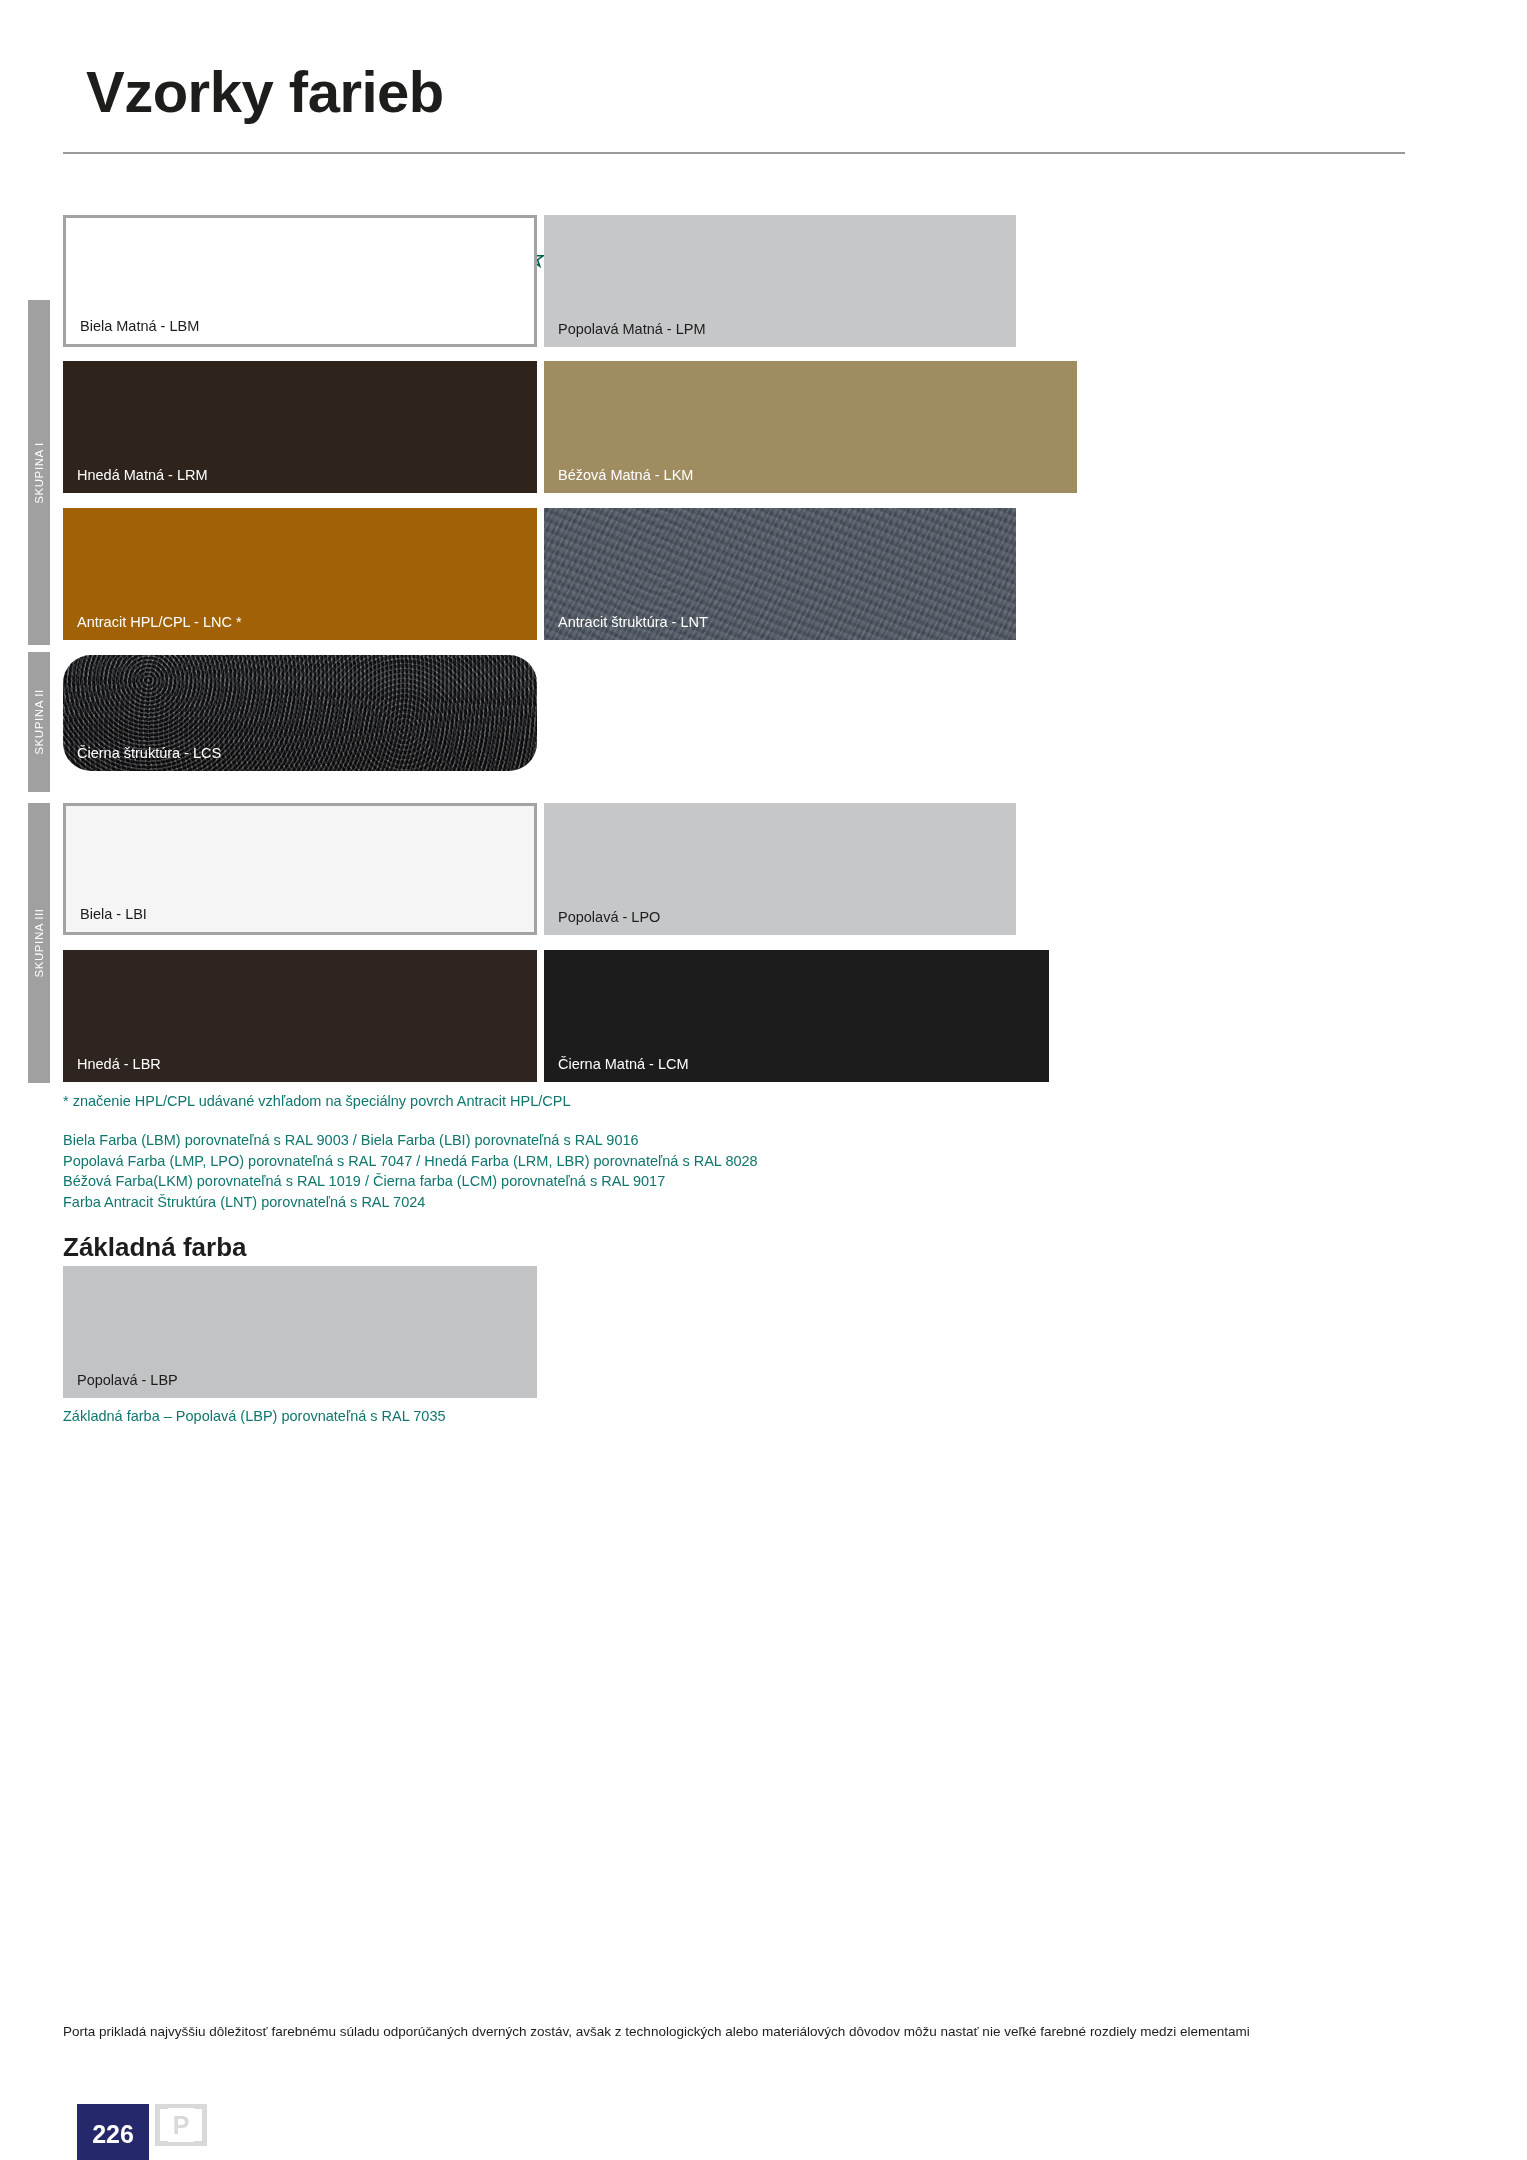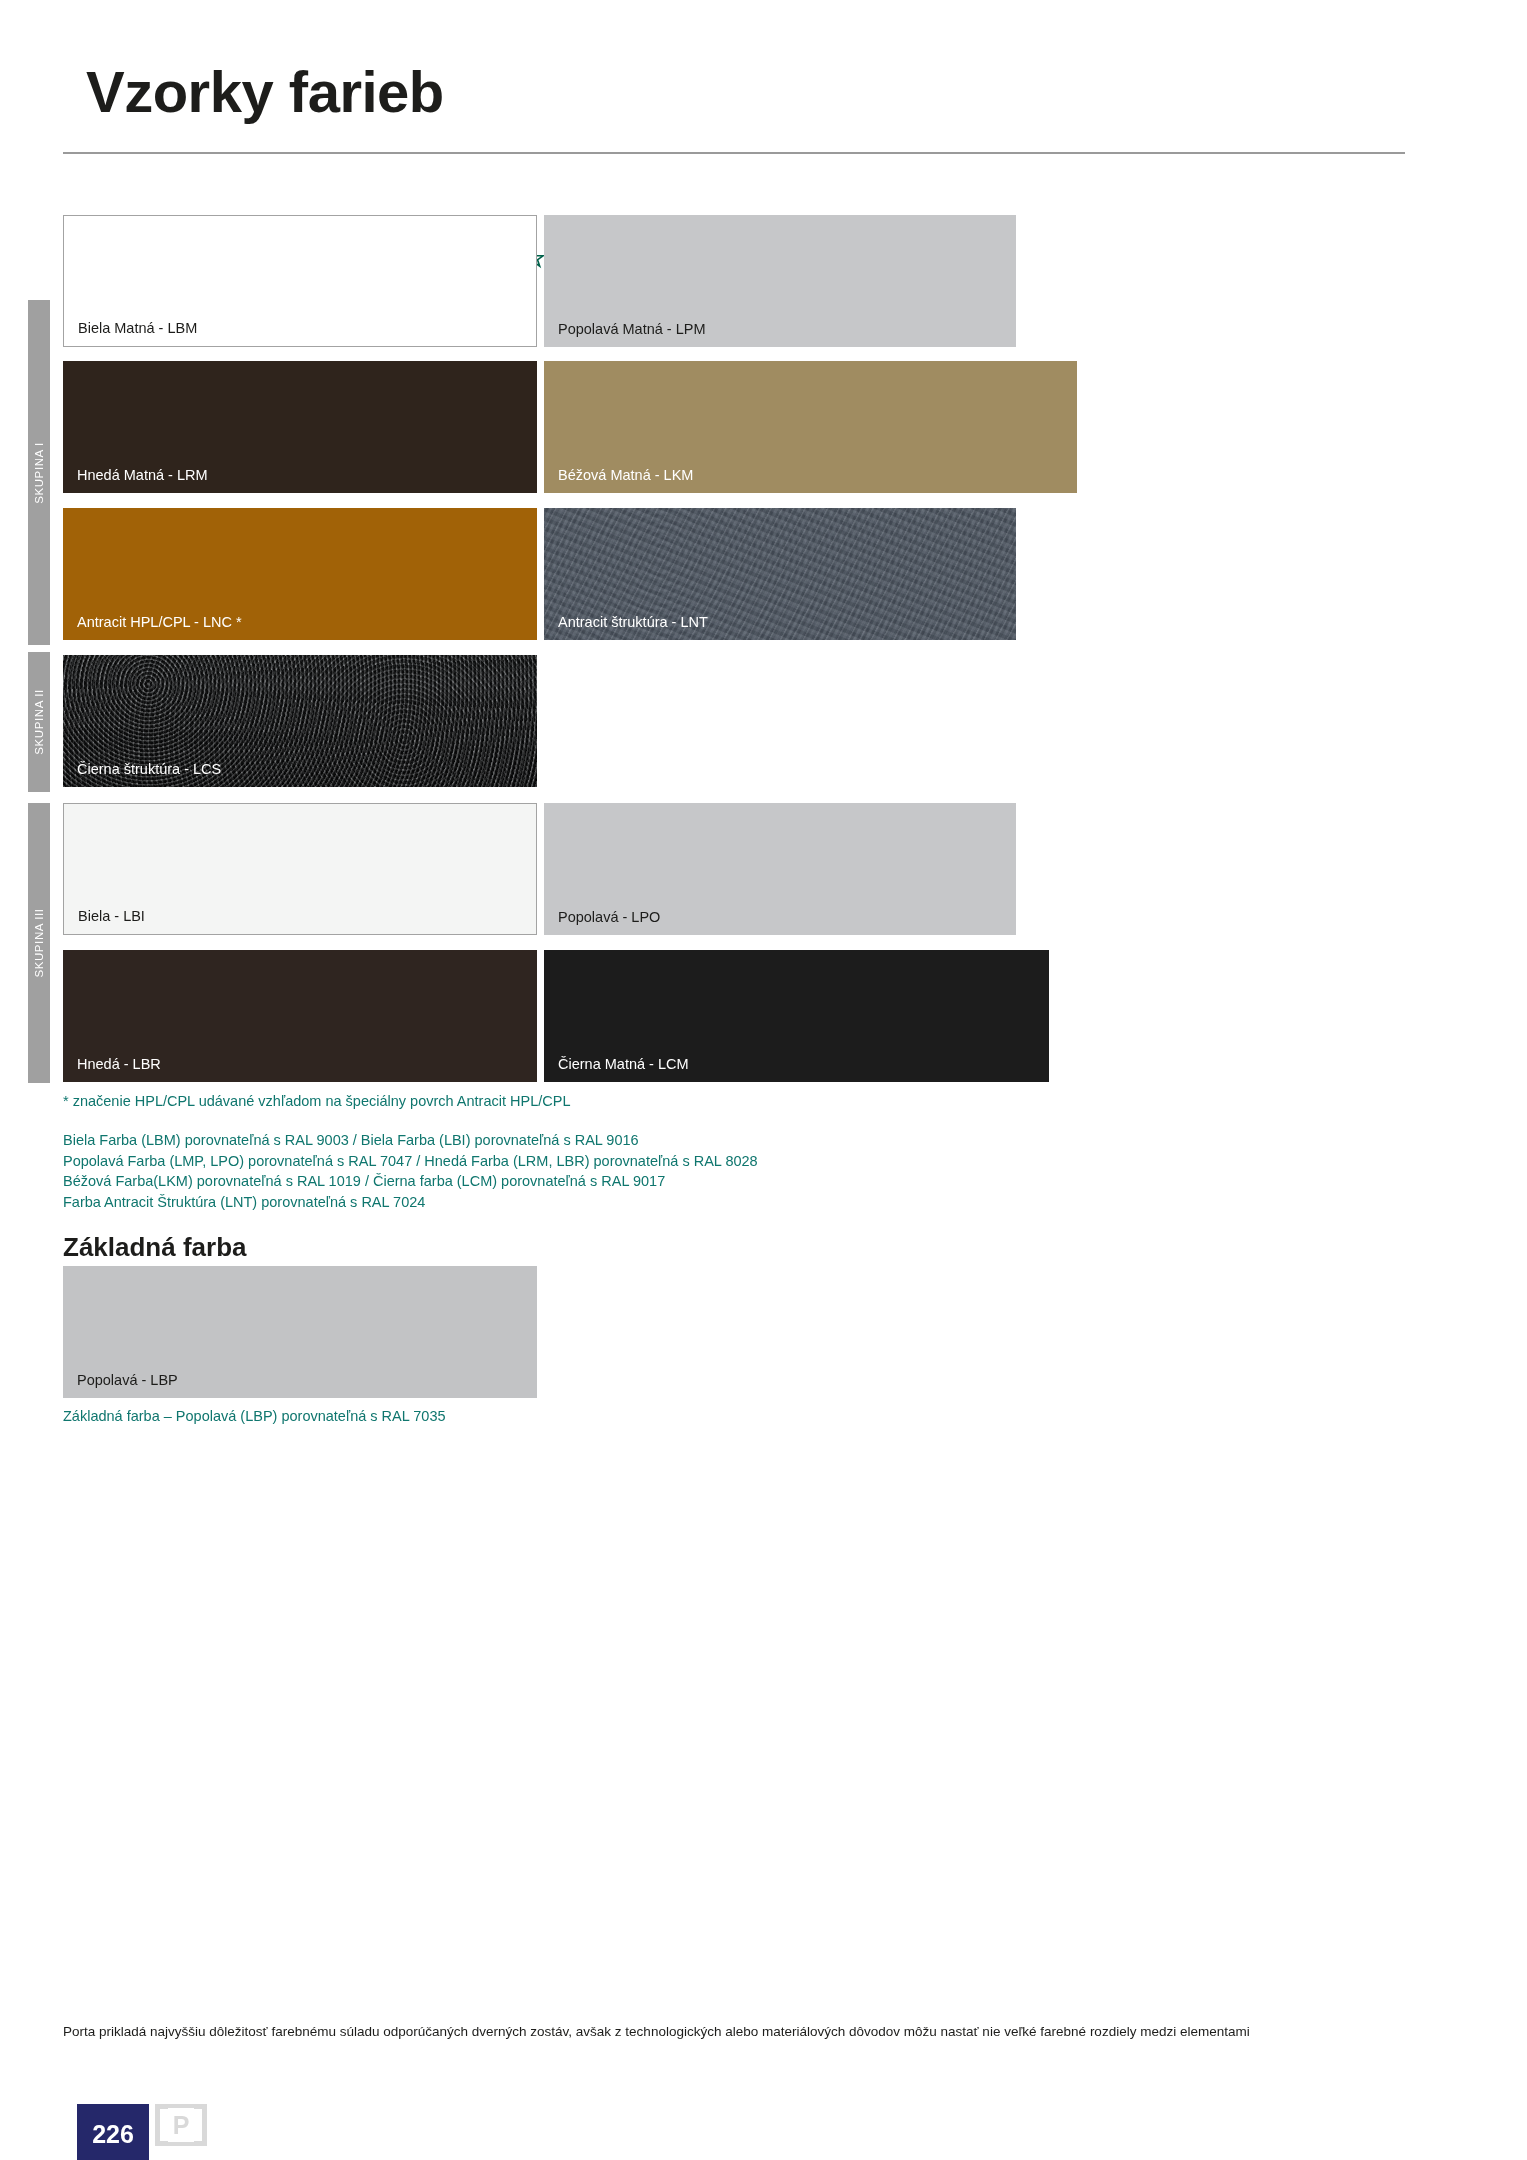--- a/index.html
+++ b/index.html
@@ -73,21 +73,21 @@
     box-sizing: border-box;
   }
   .swatch .label {
     position: absolute;
     left: 14px;
     bottom: 9px;
     font-size: 14.5px;
     line-height: 1.2;
     white-space: nowrap;
   }
-  .swatch.bordered { border: 1px solid #a3a3a3; }
+  .swatch.bordered { border: 3px solid #a3a3a3; }
   .label.dark  { color: #1d1d1b; }
   .label.light { color: #ffffff; }
 
   
   .tex-anthracite {
     background-color: #4c5561;
     background-image:
       repeating-linear-gradient(118deg, rgba(255,255,255,.085) 0px, rgba(255,255,255,.085) 1px, rgba(0,0,0,.075) 2px, rgba(0,0,0,.075) 4px, rgba(255,255,255,.05) 5px, rgba(255,255,255,.05) 7px, rgba(0,0,0,.06) 8px, rgba(0,0,0,.06) 10px),
       repeating-linear-gradient(22deg, rgba(255,255,255,.07) 0px, rgba(255,255,255,.07) 2px, rgba(0,0,0,.07) 3px, rgba(0,0,0,.07) 6px, rgba(255,255,255,.04) 7px, rgba(255,255,255,.04) 9px),
       repeating-radial-gradient(circle at 25% 35%, rgba(255,255,255,.05) 0px, rgba(0,0,0,.05) 3px, rgba(255,255,255,.04) 6px);
@@ -220,21 +220,21 @@
     <span class="label light">Béžová Matná - LKM</span>
   </div>
 
   <div class="swatch" style="left:63px; top:508px; width:474px; height:132px; background:#a16207;">
     <span class="label light">Antracit HPL/CPL - LNC *</span>
   </div>
   <div class="swatch tex-anthracite" style="left:544px; top:508px; width:472px; height:132px;">
     <span class="label light">Antracit štruktúra - LNT</span>
   </div>
 
-  <div class="swatch tex-black" style="left:63px; top:655px; width:474px; height:132px;">
+  <div class="swatch tex-black" style="left:63px; top:655px; width:474px; height:116px;border-radius:28px;">
     <span class="label light">Čierna štruktúra - LCS</span>
   </div>
 
   <div class="swatch bordered" style="left:63px; top:803px; width:474px; height:132px; background:#f4f5f4;">
     <span class="label dark">Biela - LBI</span>
   </div>
   <div class="swatch" style="left:544px; top:803px; width:472px; height:132px; background:#c6c7c9;">
     <span class="label dark">Popolavá - LPO</span>
   </div>
 

